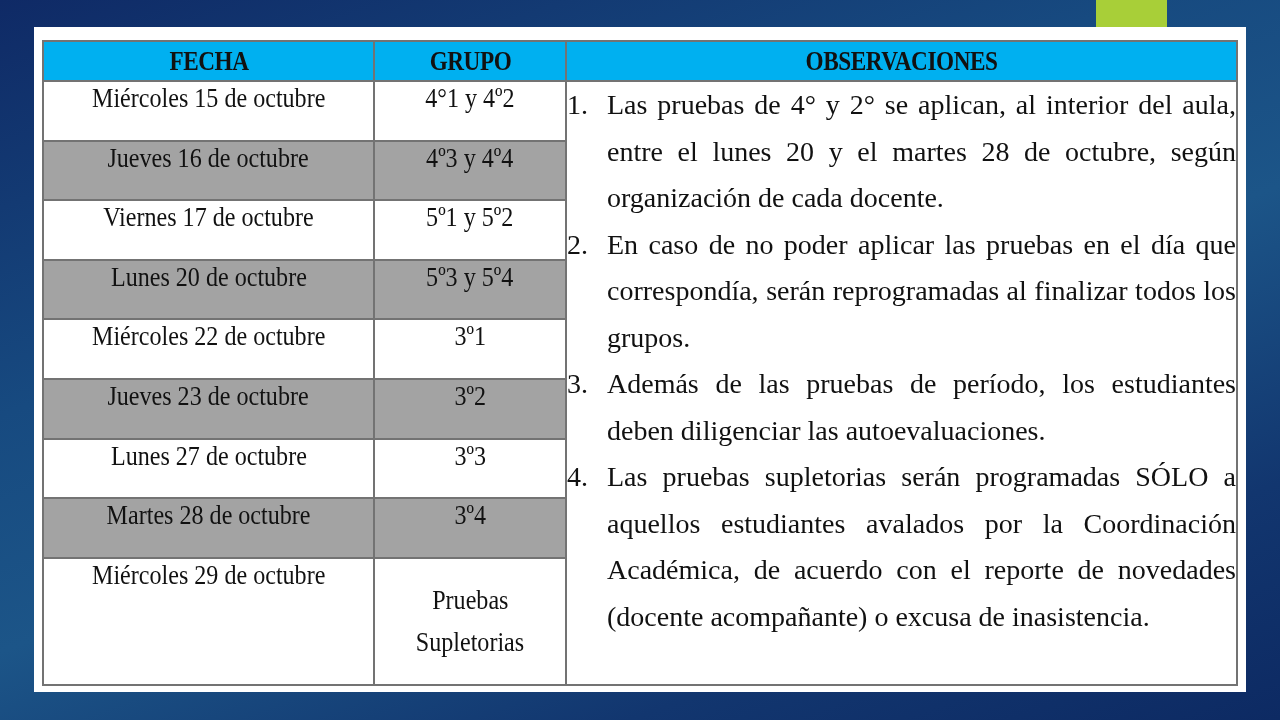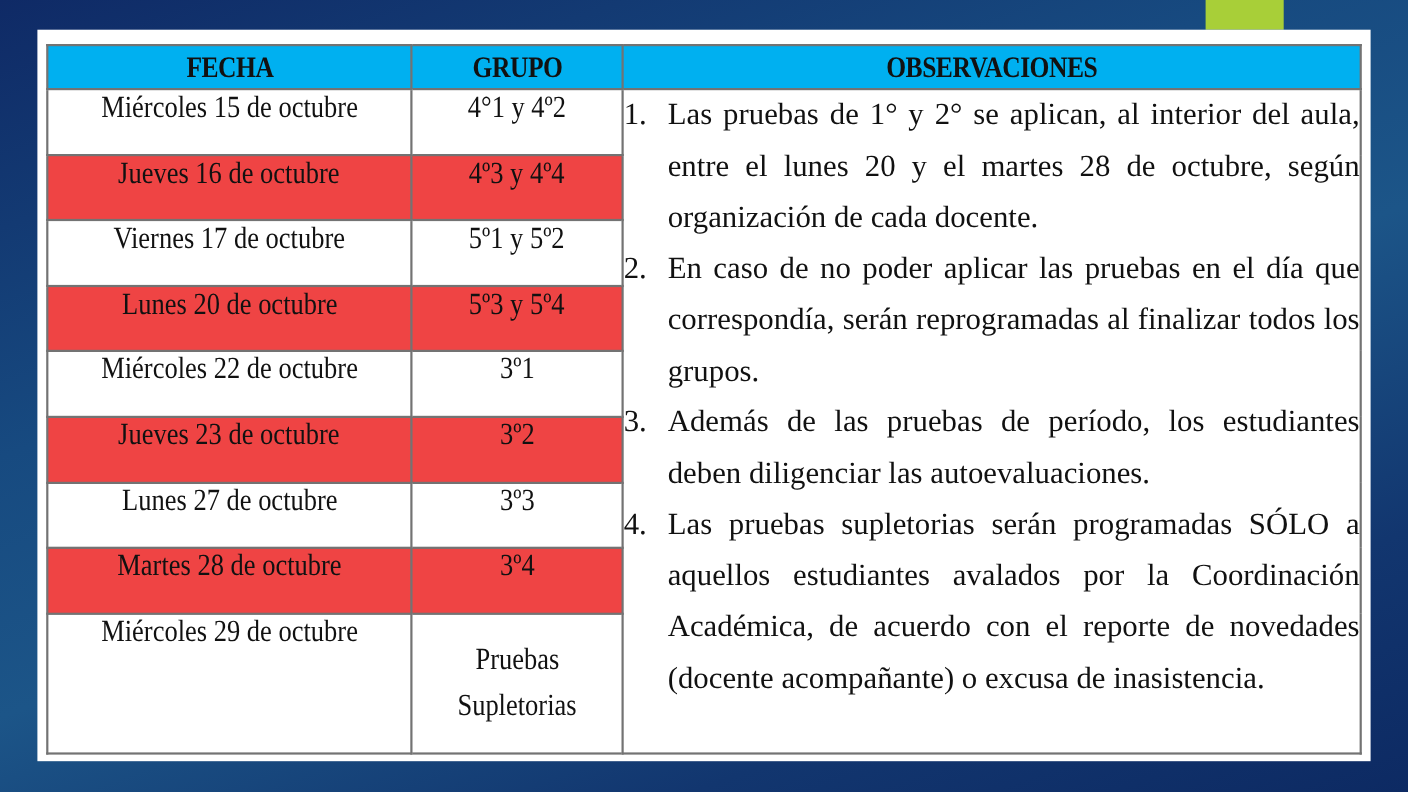--- a/index.html
+++ b/index.html
@@ -39,21 +39,21 @@
   }
   .cond { display:inline-block; transform:scaleX(0.86); }
   td.fecha, td.grupo {
     font-size:28px;
     text-align:center;
     vertical-align:top;
     padding-top:9px;
     height:52px;
     line-height:32px;
   }
-  tr.shaded td.fecha, tr.shaded td.grupo { background:#ef4444; }
+  tr.shaded td.fecha, tr.shaded td.grupo { background:#a3a3a3; }
   tr.plain td.fecha, tr.plain td.grupo { background:#ffffff; }
   td.obs {
     vertical-align:top;
     background:#ffffff;
     padding:6px 12px 0 12px;
   }
   ol.obs-list {
     margin:0; padding:0; list-style:none;
     font-size:28px; line-height:46.5px;
   }
@@ -87,21 +87,21 @@
       </tr>
     </thead>
     <tbody>
       <tr class="plain">
         <td class="fecha"><span class="cond">Miércoles 15 de octubre</span></td>
         <td class="grupo"><span class="cond">4°1 y 4º2</span></td>
         <td class="obs" rowspan="9">
           <ol class="obs-list">
             <li>
               <span class="num">1.</span>
-              <span class="obs-text">Las pruebas de 1° y 2° se aplican, al interior del aula, entre el lunes 20 y el martes 28 de octubre, según organización de cada docente.</span>
+              <span class="obs-text">Las pruebas de 4° y 2° se aplican, al interior del aula, entre el lunes 20 y el martes 28 de octubre, según organización de cada docente.</span>
             </li>
             <li>
               <span class="num">2.</span>
               <span class="obs-text">En caso de no poder aplicar las pruebas en el día que correspondía, serán reprogramadas al finalizar todos los grupos.</span>
             </li>
             <li>
               <span class="num">3.</span>
               <span class="obs-text">Además de las pruebas de período, los estudiantes deben diligenciar las autoevaluaciones.</span>
             </li>
             <li>

